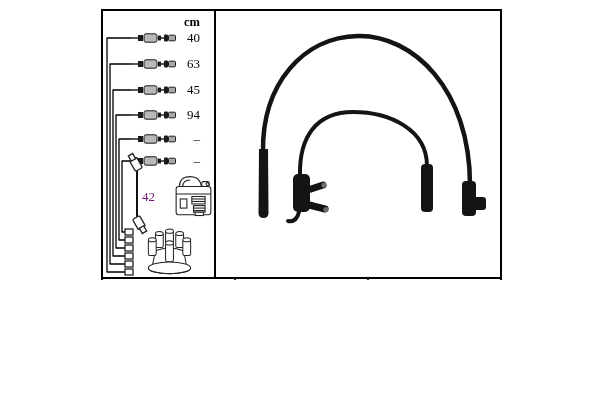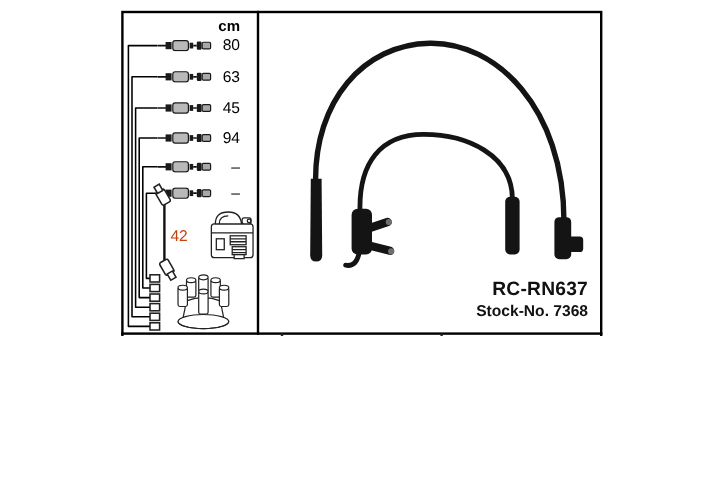--- a/index.html
+++ b/index.html
@@ -1,35 +1,35 @@
 <!DOCTYPE html>
 <html><head>
 <meta charset="utf-8">
 <style>
   html,body{margin:0;padding:0;background:#ffffff;}
   .stage{
     position:relative;width:600px;height:280px;background:#ffffff;
-    font-family:Liberation Sans, sans-serif;color:#111;
+    font-family:Liberation Serif, serif;color:#111;
     overflow:hidden;
   }
   .frame{position:absolute;left:101px;top:9px;width:401px;height:378px;
     border:2px solid #000;box-sizing:border-box;background:#fff;}
   .line{position:absolute;background:#000;}
   .v-diagram{left:214px;top:9px;width:2px;height:270px;}
   .h-gridtop{left:101px;top:277px;width:401px;height:2px;}
   .v-col1{left:234px;top:278px;width:2px;height:108px;background:#222;}
   .v-col2{left:367px;top:278px;width:2px;height:108px;background:#222;}
   .h-row{left:103px;top:342px;width:397px;height:2px;background:#d9d9d9;}
   .abs{position:absolute;}
   .len-label{
     position:absolute;left:156px;width:44px;text-align:right;
     font-size:13px;line-height:16px;height:16px;color:#000;
   }
   .unit-label{font-weight:700;font-size:12.5px;}
-  .wire42-label{position:absolute;left:142px;top:189px;font-size:13px;color:#c2410c;}
+  .wire42-label{position:absolute;left:142px;top:189px;font-size:13px;color:#701a75;}
   .product-text{
     position:absolute;right:110px;top:233px;text-align:right;color:#111;
   }
   .product-code{font-size:16px;font-weight:700;line-height:18px;letter-spacing:.2px;}
   .product-stock{font-size:13px;font-weight:700;line-height:16px;}
   svg{display:block;}
   .art-stroke{fill:#ffffff;stroke:#222;stroke-width:1.3;}
 </style>
 </head>
 <body>
@@ -132,21 +132,21 @@
       <rect x="24" y="236" width="8" height="6" class="art-stroke"></rect>
       <rect x="24" y="244" width="8" height="6" class="art-stroke"></rect>
       <rect x="24" y="252" width="8" height="6" class="art-stroke"></rect>
       <rect x="24" y="260" width="8" height="6" class="art-stroke"></rect>
     </g>
     <use href="#sym-coil" x="71" y="165" width="43" height="45"></use>
     <use href="#sym-cap" x="45" y="218" width="47" height="49"></use>
   </svg>
 
   <div class="len-label unit-label" style="top:14px">cm</div>
-  <div class="len-label" style="top:30px">80</div>
+  <div class="len-label" style="top:30px">40</div>
   <div class="len-label" style="top:56px">63</div>
   <div class="len-label" style="top:82px">45</div>
   <div class="len-label" style="top:107px">94</div>
   <div class="len-label" style="top:131px">–</div>
   <div class="len-label" style="top:153px">–</div>
   <div class="wire42-label">42</div>
 
   <svg class="abs" style="left:215px;top:9px" width="288" height="269" viewBox="0 0 288 269">
 
     <g>
@@ -165,24 +165,20 @@
         <line x1="90" y1="182" x2="108" y2="176" stroke="#141414" stroke-width="7" stroke-linecap="round"></line>
         <circle cx="109" cy="176" r="2.6" fill="#6e6e6e"></circle>
         <line x1="90" y1="195" x2="110" y2="200" stroke="#141414" stroke-width="7" stroke-linecap="round"></line>
         <circle cx="111" cy="200.5" r="2.6" fill="#6e6e6e"></circle>
         <path d="M84,203 C82,211 78,213 73,212" fill="none" stroke="#141414" stroke-width="4" stroke-linecap="round"></path>
       </g>
       <rect x="206" y="155" width="12" height="48" rx="4" fill="#141414"></rect>
     </g>
   </svg>
 
-  <div class="product-text">
-    <div class="product-code">RC-RN637</div>
-    <div class="product-stock">Stock-No. 7368</div>
-  </div>
 
   <svg class="abs" style="left:101px;top:278px" width="401" height="109" viewBox="0 0 401 109">
 
     <g transform="translate(67,32) rotate(-40)">
       <g class="art-stroke">
         <rect x="30" y="-4" width="8" height="8" rx="2"></rect>
         <rect x="25" y="-2.5" width="6" height="5"></rect>
         <rect x="6" y="-7" width="20" height="14" rx="4"></rect>
         <line x1="12" y1="-7" x2="12" y2="7"></line>
         <line x1="17" y1="-7" x2="17" y2="7"></line>

